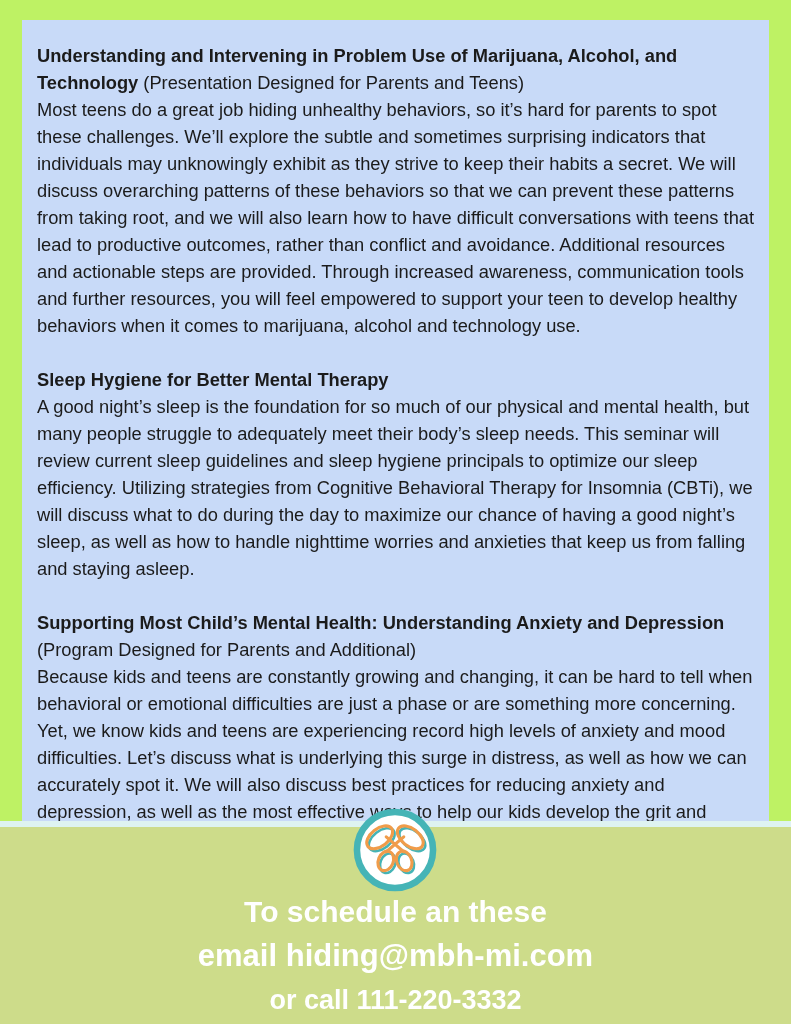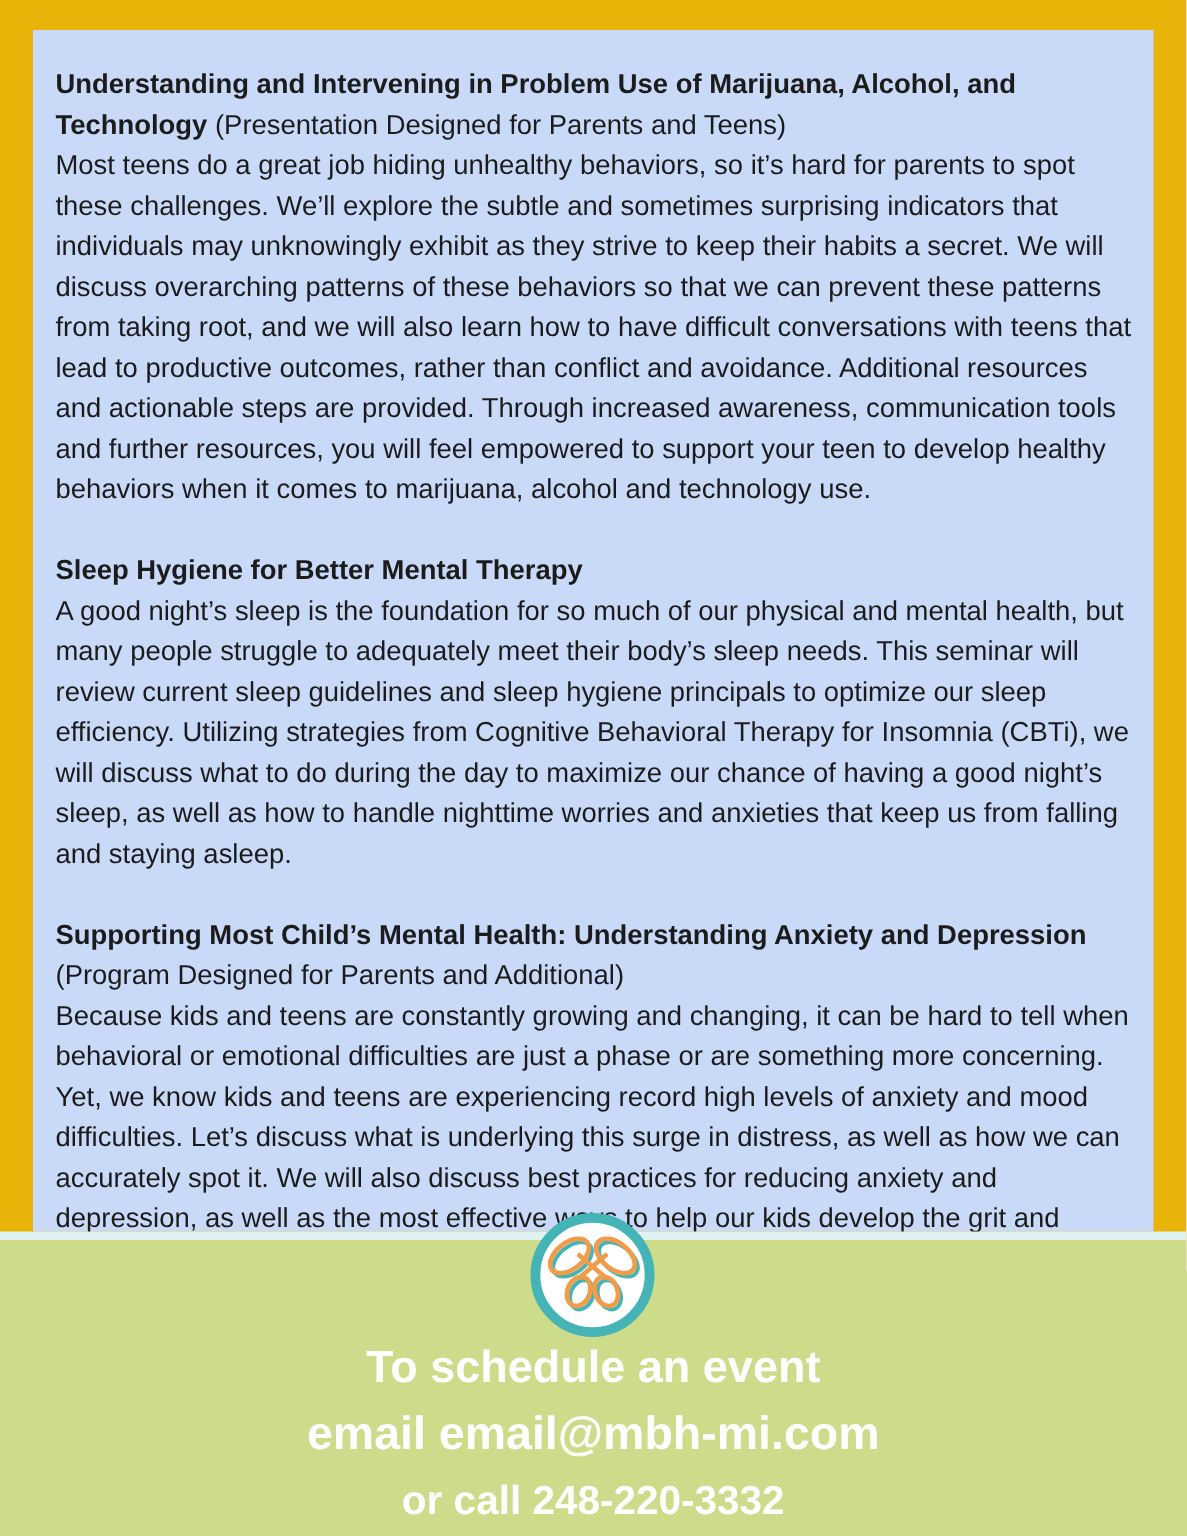--- a/index.html
+++ b/index.html
@@ -4,21 +4,21 @@
 <style>
   html, body {
     margin: 0;
     padding: 0;
     background: #ffffff;
   }
   .page {
     position: relative;
     width: 791px;
     height: 1024px;
-    background: #eab308;
+    background: #bef264;
     overflow: hidden;
     font-family: "Liberation Sans", sans-serif;
   }
   
   .panel {
     position: absolute;
     left: 22px;
     top: 20px;
     width: 747px;
     height: 801px;
@@ -99,23 +99,23 @@
       <p class="head"><b>Supporting Most Child’s Mental Health: Understanding Anxiety and Depression</b><span class="sub block">(Program Designed for Parents and Additional)</span></p>
       <p class="body-text">Because kids and teens are constantly growing and changing, it can be hard to tell when behavioral or emotional difficulties are just a phase or are something more concerning. Yet, we know kids and teens are experiencing record high levels of anxiety and mood difficulties. Let’s discuss what is underlying this surge in distress, as well as how we can accurately spot it. We will also discuss best practices for reducing anxiety and depression, as well as the most effective ways to help our kids develop the grit and resilience they need to ensure their strengths shine.</p>
     </div>
 
   </section>
 
   <div class="strip"></div>
 
   <footer class="footer">
     <div class="footer-lines">
-      <div class="footer-line-1">To schedule an event</div>
-      <div class="footer-line-2">email email@mbh-mi.com</div>
-      <div class="footer-line-3">or call 248-220-3332</div>
+      <div class="footer-line-1">To schedule an these</div>
+      <div class="footer-line-2">email hiding@mbh-mi.com</div>
+      <div class="footer-line-3">or call 111-220-3332</div>
     </div>
   </footer>
 
   <div class="logo">
     <span>
       <svg viewBox="0 0 96 96" xmlns="http://www.w3.org/2000/svg">
         <circle cx="48" cy="48" r="43.5" fill="#ffffff" stroke="#45b4b6" stroke-width="7.5"></circle>
 
         <g fill="none" stroke="#45b4b6" stroke-width="3" stroke-linecap="round" transform="translate(2.3,2.6)">
           <ellipse cx="30.5" cy="33.5" rx="17" ry="10" transform="rotate(-38 30.5 33.5)"></ellipse>

